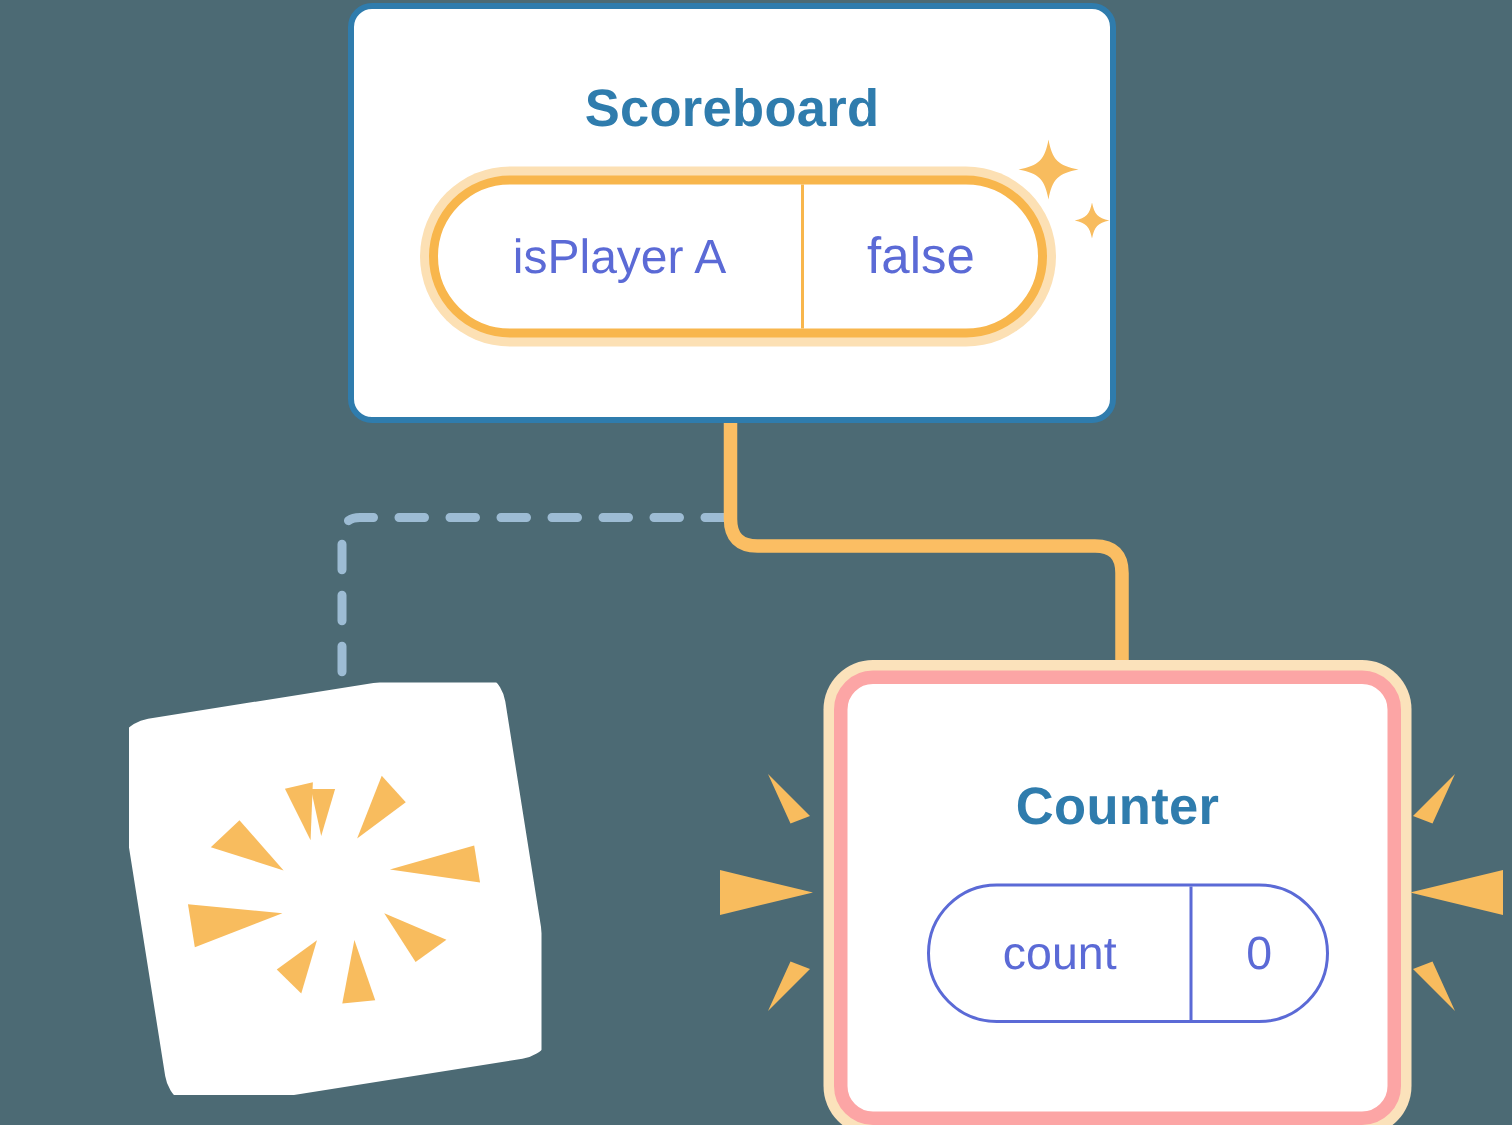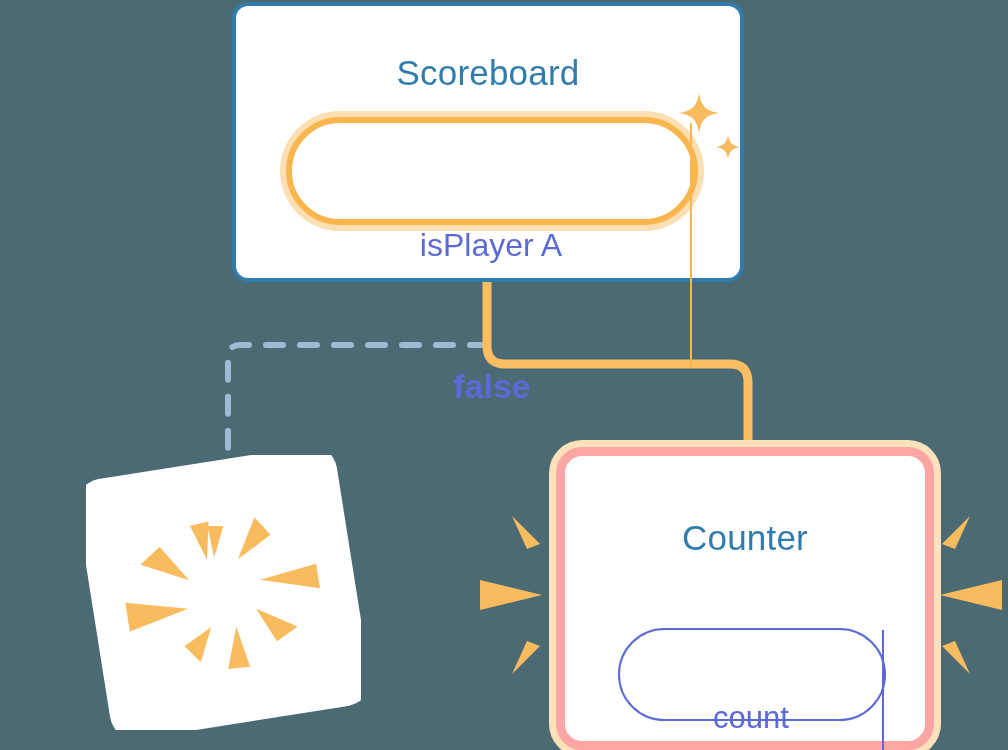--- a/index.html
+++ b/index.html
@@ -55,35 +55,34 @@
     height: 303px;
     border: 9px solid #fca5a5;
     border-radius: 26px;
     box-shadow: 0 0 0 7px #fbe2bb;
   }
 
   .card-title {
     text-align: center;
     color: #2f7cad;
     font-size: 35px;
-    font-weight: 400;
+    font-weight: 700;
     letter-spacing: 0.2px;
     white-space: nowrap;
   }
   #scoreboard-card .card-title { margin-top: 47px; }
   #counter-card .card-title { margin-top: 62px; }
 
   
   .pill {
     position: absolute;
     display: flex;
     align-items: stretch;
     box-sizing: border-box;
     background: #ffffff;
-    flex-direction: column;
   }
   .pill-key, .pill-val {
     display: flex;
     align-items: center;
     justify-content: center;
     color: #5b6ad6;
     box-sizing: border-box;
     white-space: nowrap;
   }
 
@@ -99,32 +98,31 @@
   }
   #scoreboard-pill .pill-key {
     flex: 0 0 244px;
     font-size: 32px;
     font-weight: 400;
     border-right: 2px solid #f8b64c;
   }
   #scoreboard-pill .pill-val {
     flex: 1 1 auto;
     font-size: 34px;
-    font-weight: 700;
+    font-weight: 400;
   }
 
   
   #counter-pill {
     left: 53px;
     top: 133px;
     width: 268px;
     height: 93px;
     border: 2px solid #5b6ad6;
     border-radius: 50px;
-    margin-top: 39px;
   }
   #counter-pill .pill-key {
     flex: 0 0 175px;
     font-size: 31px;
     font-weight: 400;
     border-right: 2px solid #5b6ad6;
   }
   #counter-pill .pill-val {
     flex: 1 1 auto;
     font-size: 31px;

